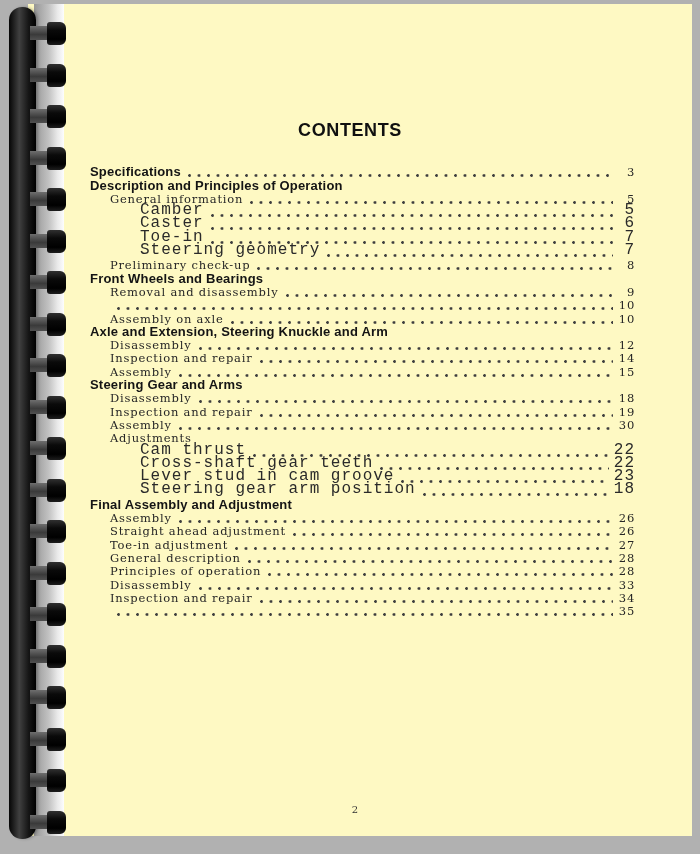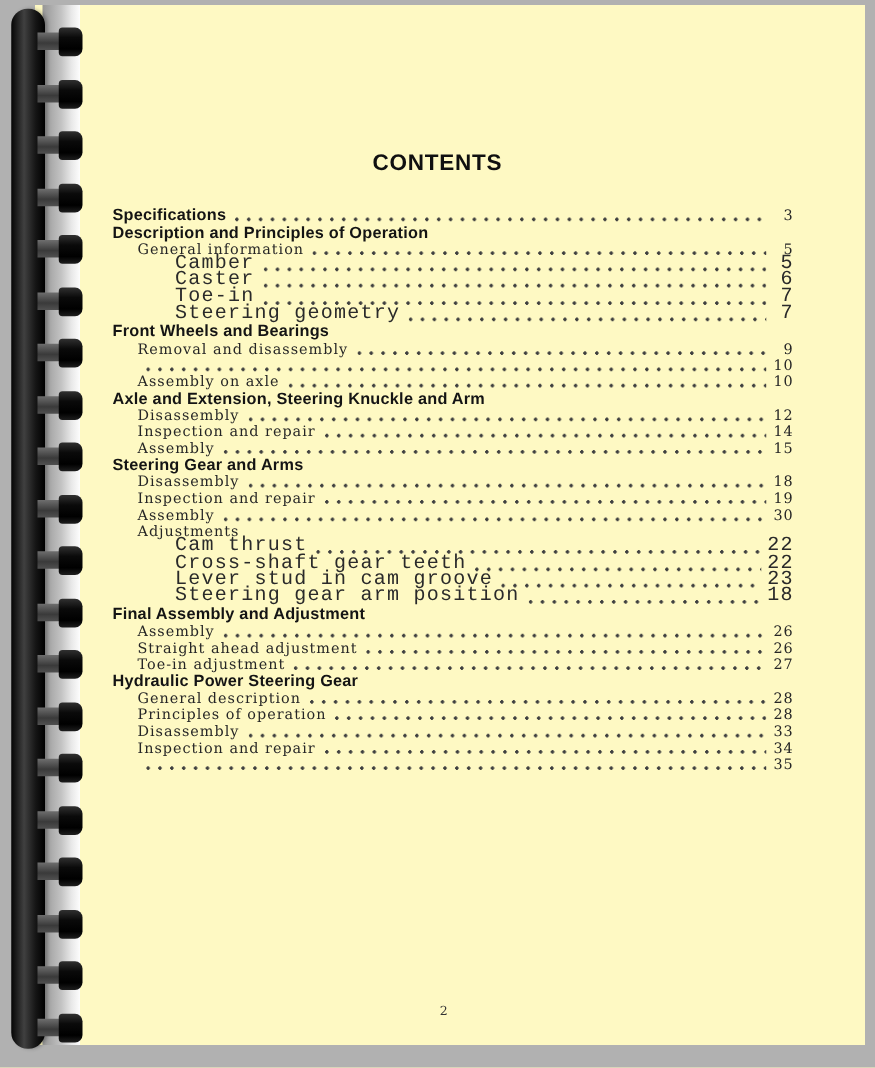--- a/index.html
+++ b/index.html
@@ -171,20 +171,25 @@
         <div class="toc-row lvl2">
           <span class="toc-label">Toe-in</span>
           <span class="leader"></span>
           <span class="pagenum">7</span>
         </div>
         <div class="toc-row lvl2">
           <span class="toc-label">Steering geometry</span>
           <span class="leader"></span>
           <span class="pagenum">7</span>
         </div>
+        <div class="toc-row lvl1">
+          <span class="toc-label">Preliminary check-up</span>
+          <span class="leader"></span>
+          <span class="pagenum">8</span>
+        </div>
       </div>
       <div class="toc-section">
         <div class="toc-row heading">
           <span class="toc-label">Front Wheels and Bearings</span>
         </div>
         <div class="toc-row lvl1">
           <span class="toc-label">Removal and disassembly</span>
           <span class="leader"></span>
           <span class="pagenum">9</span>
         </div>
@@ -275,23 +280,20 @@
           <span class="leader"></span>
           <span class="pagenum">26</span>
         </div>
         <div class="toc-row lvl1">
           <span class="toc-label">Toe-in adjustment</span>
           <span class="leader"></span>
           <span class="pagenum">27</span>
         </div>
       </div>
       <div class="toc-section">
-        <div class="toc-row heading">
-          <span class="toc-label">Hydraulic Power Steering Gear</span>
-        </div>
         <div class="toc-row lvl1">
           <span class="toc-label">General description</span>
           <span class="leader"></span>
           <span class="pagenum">28</span>
         </div>
         <div class="toc-row lvl1">
           <span class="toc-label">Principles of operation</span>
           <span class="leader"></span>
           <span class="pagenum">28</span>
         </div>

